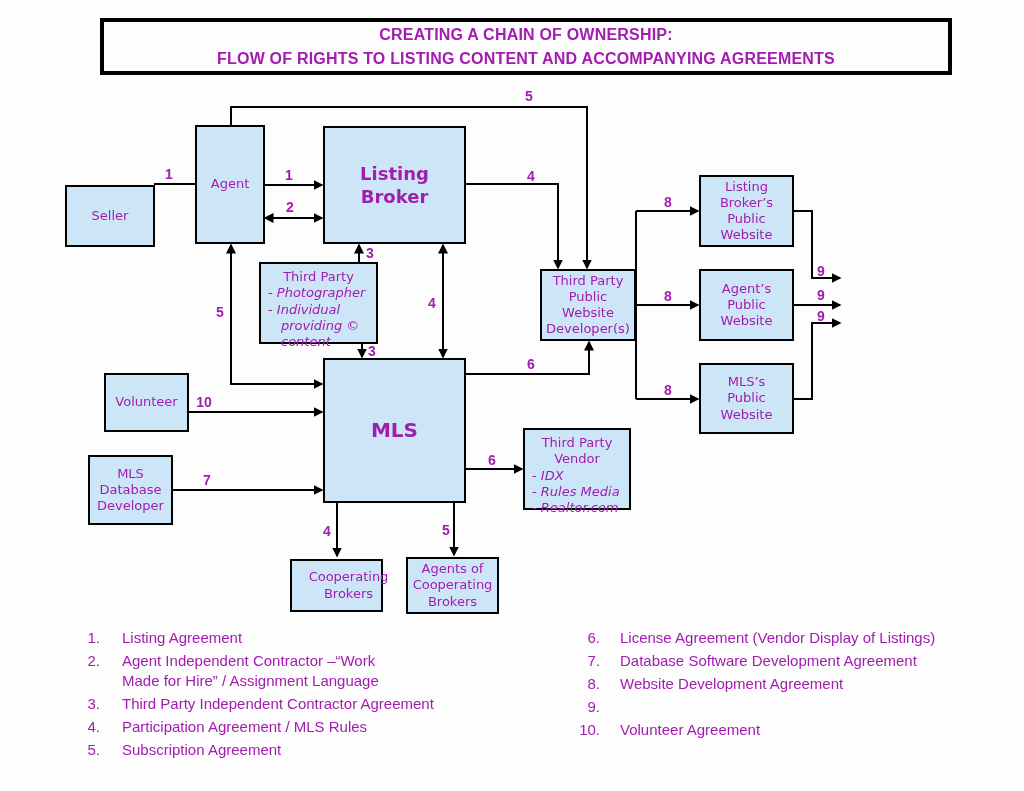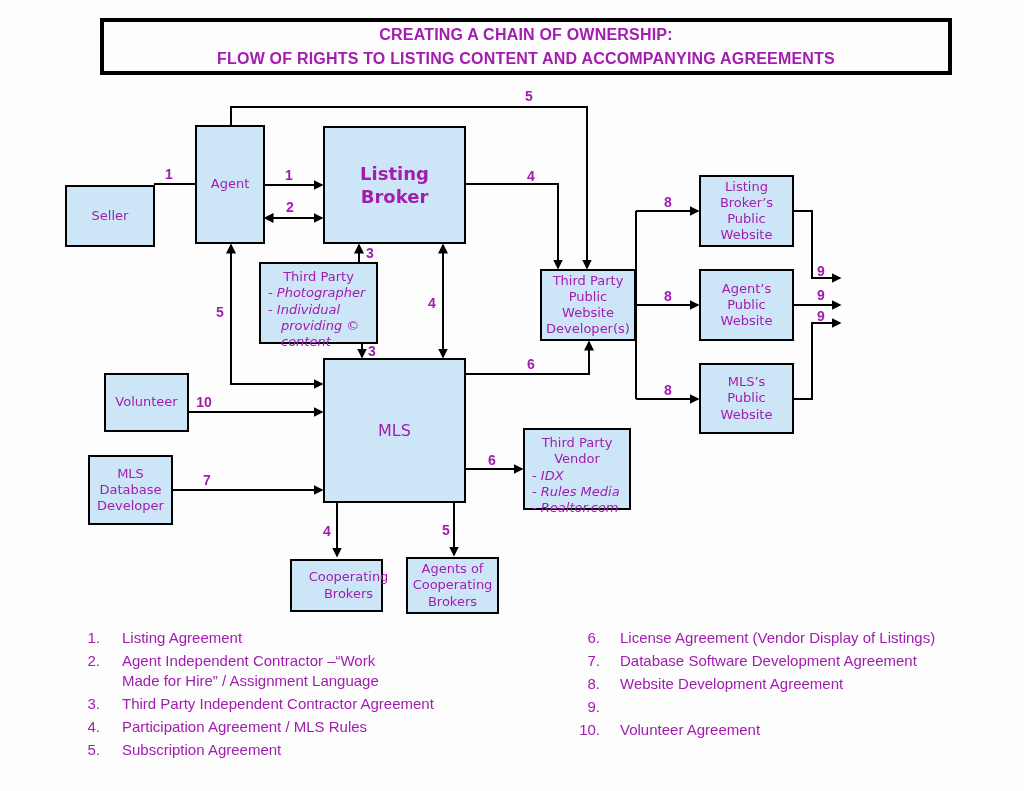--- a/index.html
+++ b/index.html
@@ -38,21 +38,21 @@
     border: 2px solid #000;
     display: flex;
     align-items: center;
     justify-content: center;
     text-align: center;
     font-size: 13px;
     line-height: 1.25;
     padding: 2px;
   }
   .node.bold-lg { font-weight: bold; font-size: 18px; line-height: 1.3; }
-  .node.bold-xl { font-weight: normal; font-size: 16px; }
+  .node.bold-xl { font-weight: bold; font-size: 20px; }
   .node.listbox {
     flex-direction: column;
     justify-content: flex-start;
     padding-top: 5px;
     align-items: stretch;
   }
   .listbox .tp-title { text-align: center; width: 100%; }
   .tp-list {
     list-style: none;
     text-align: left;

